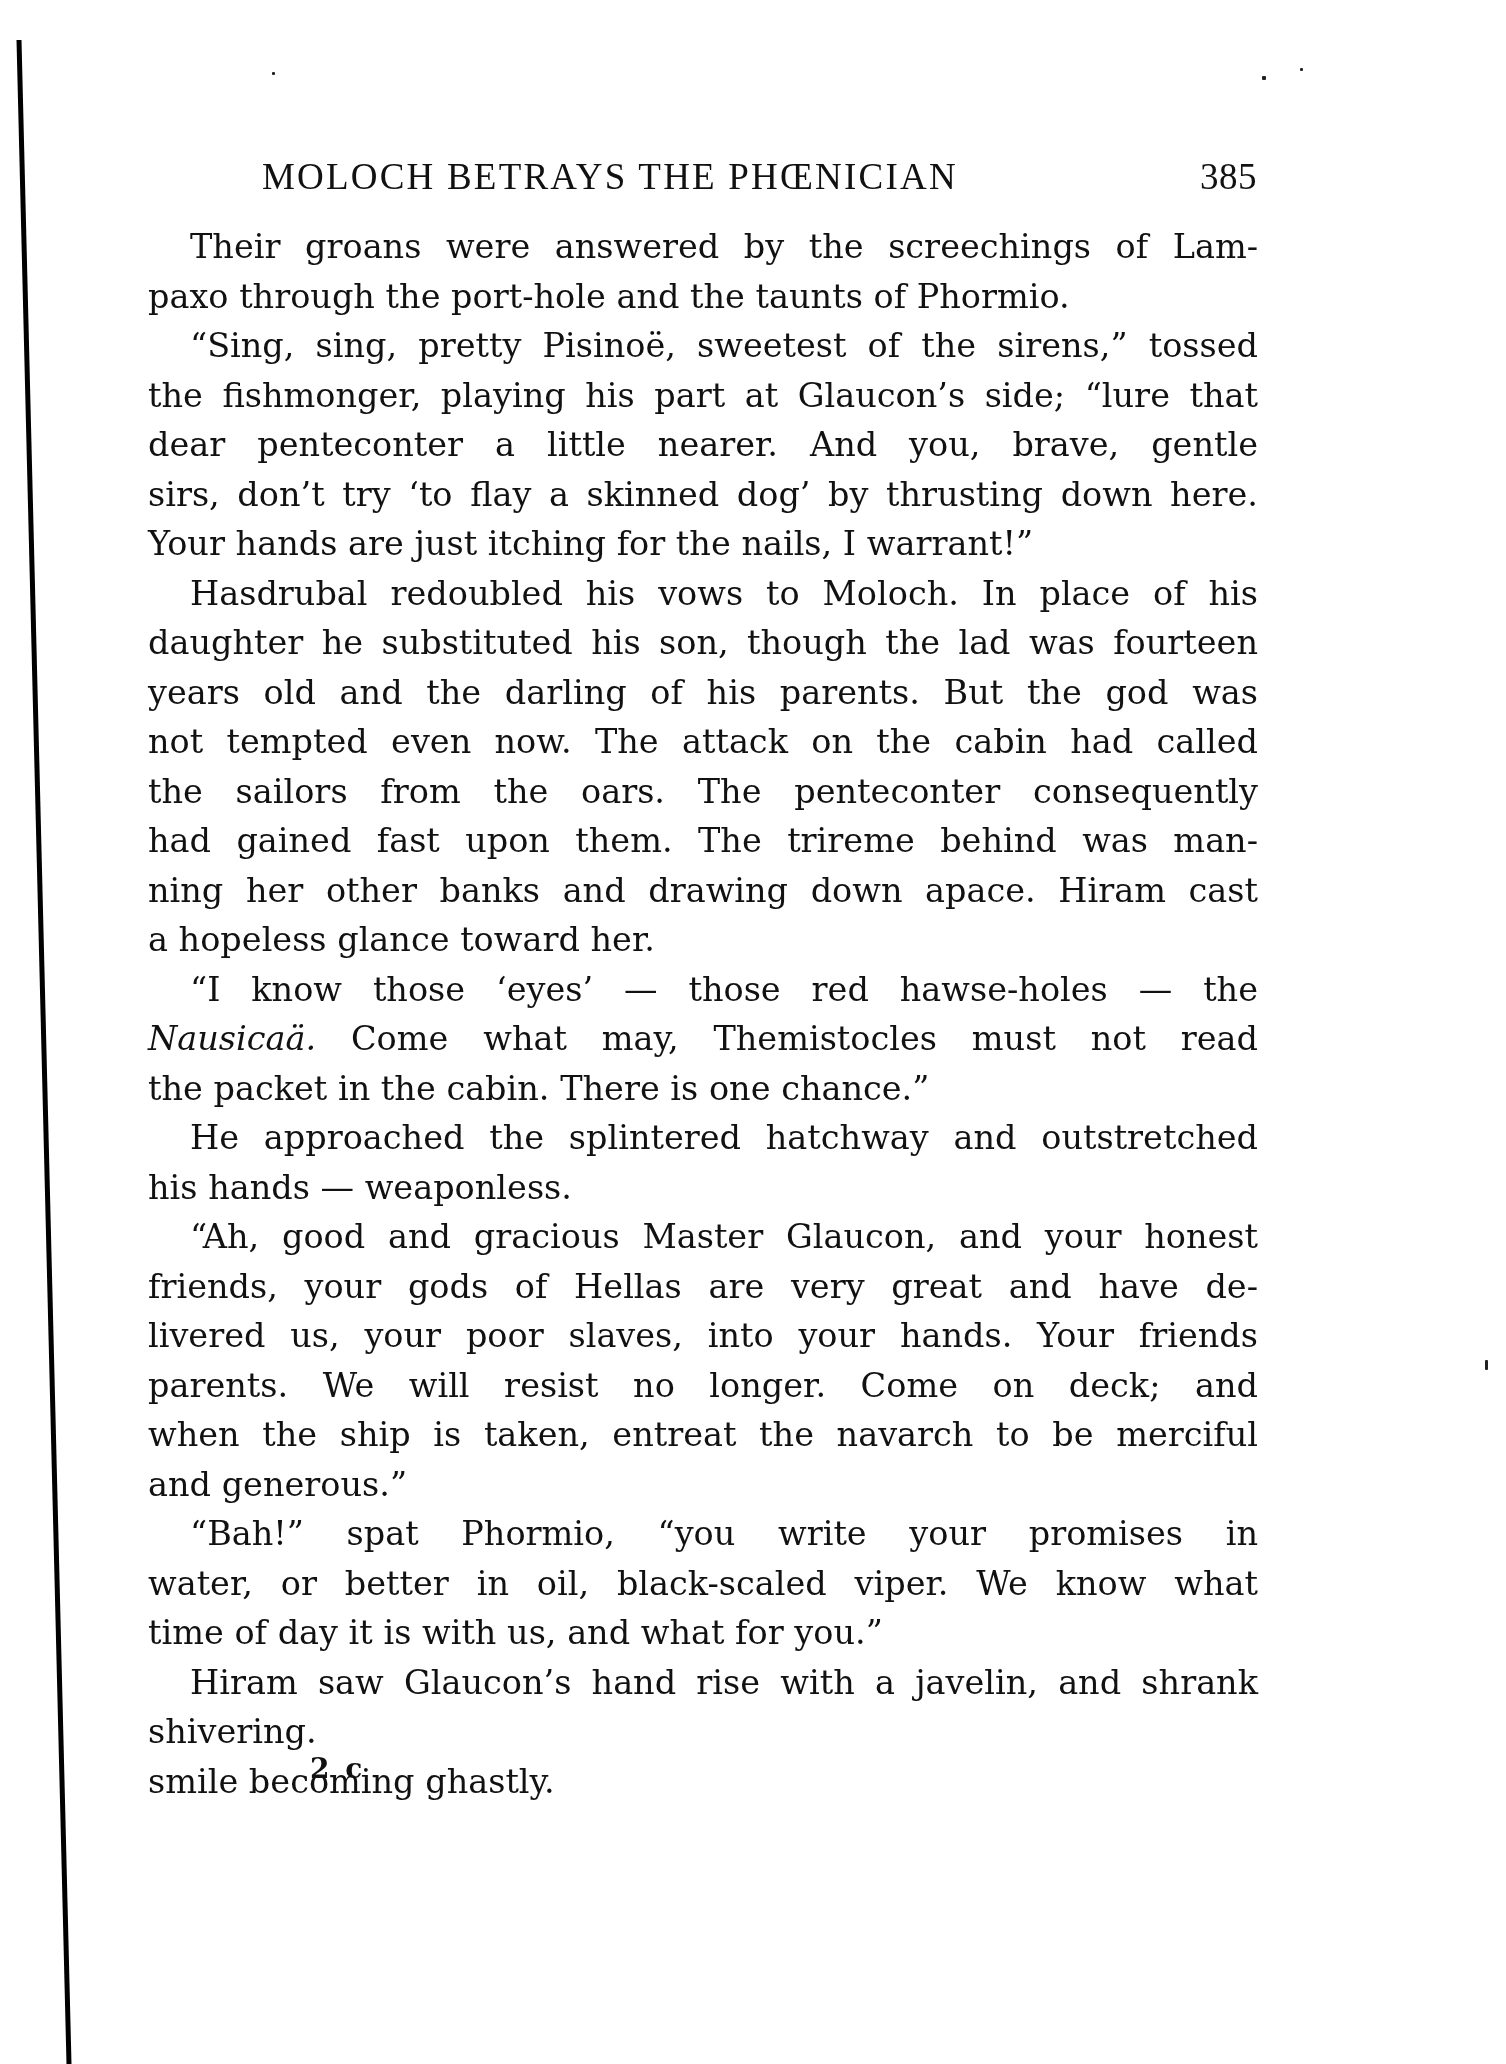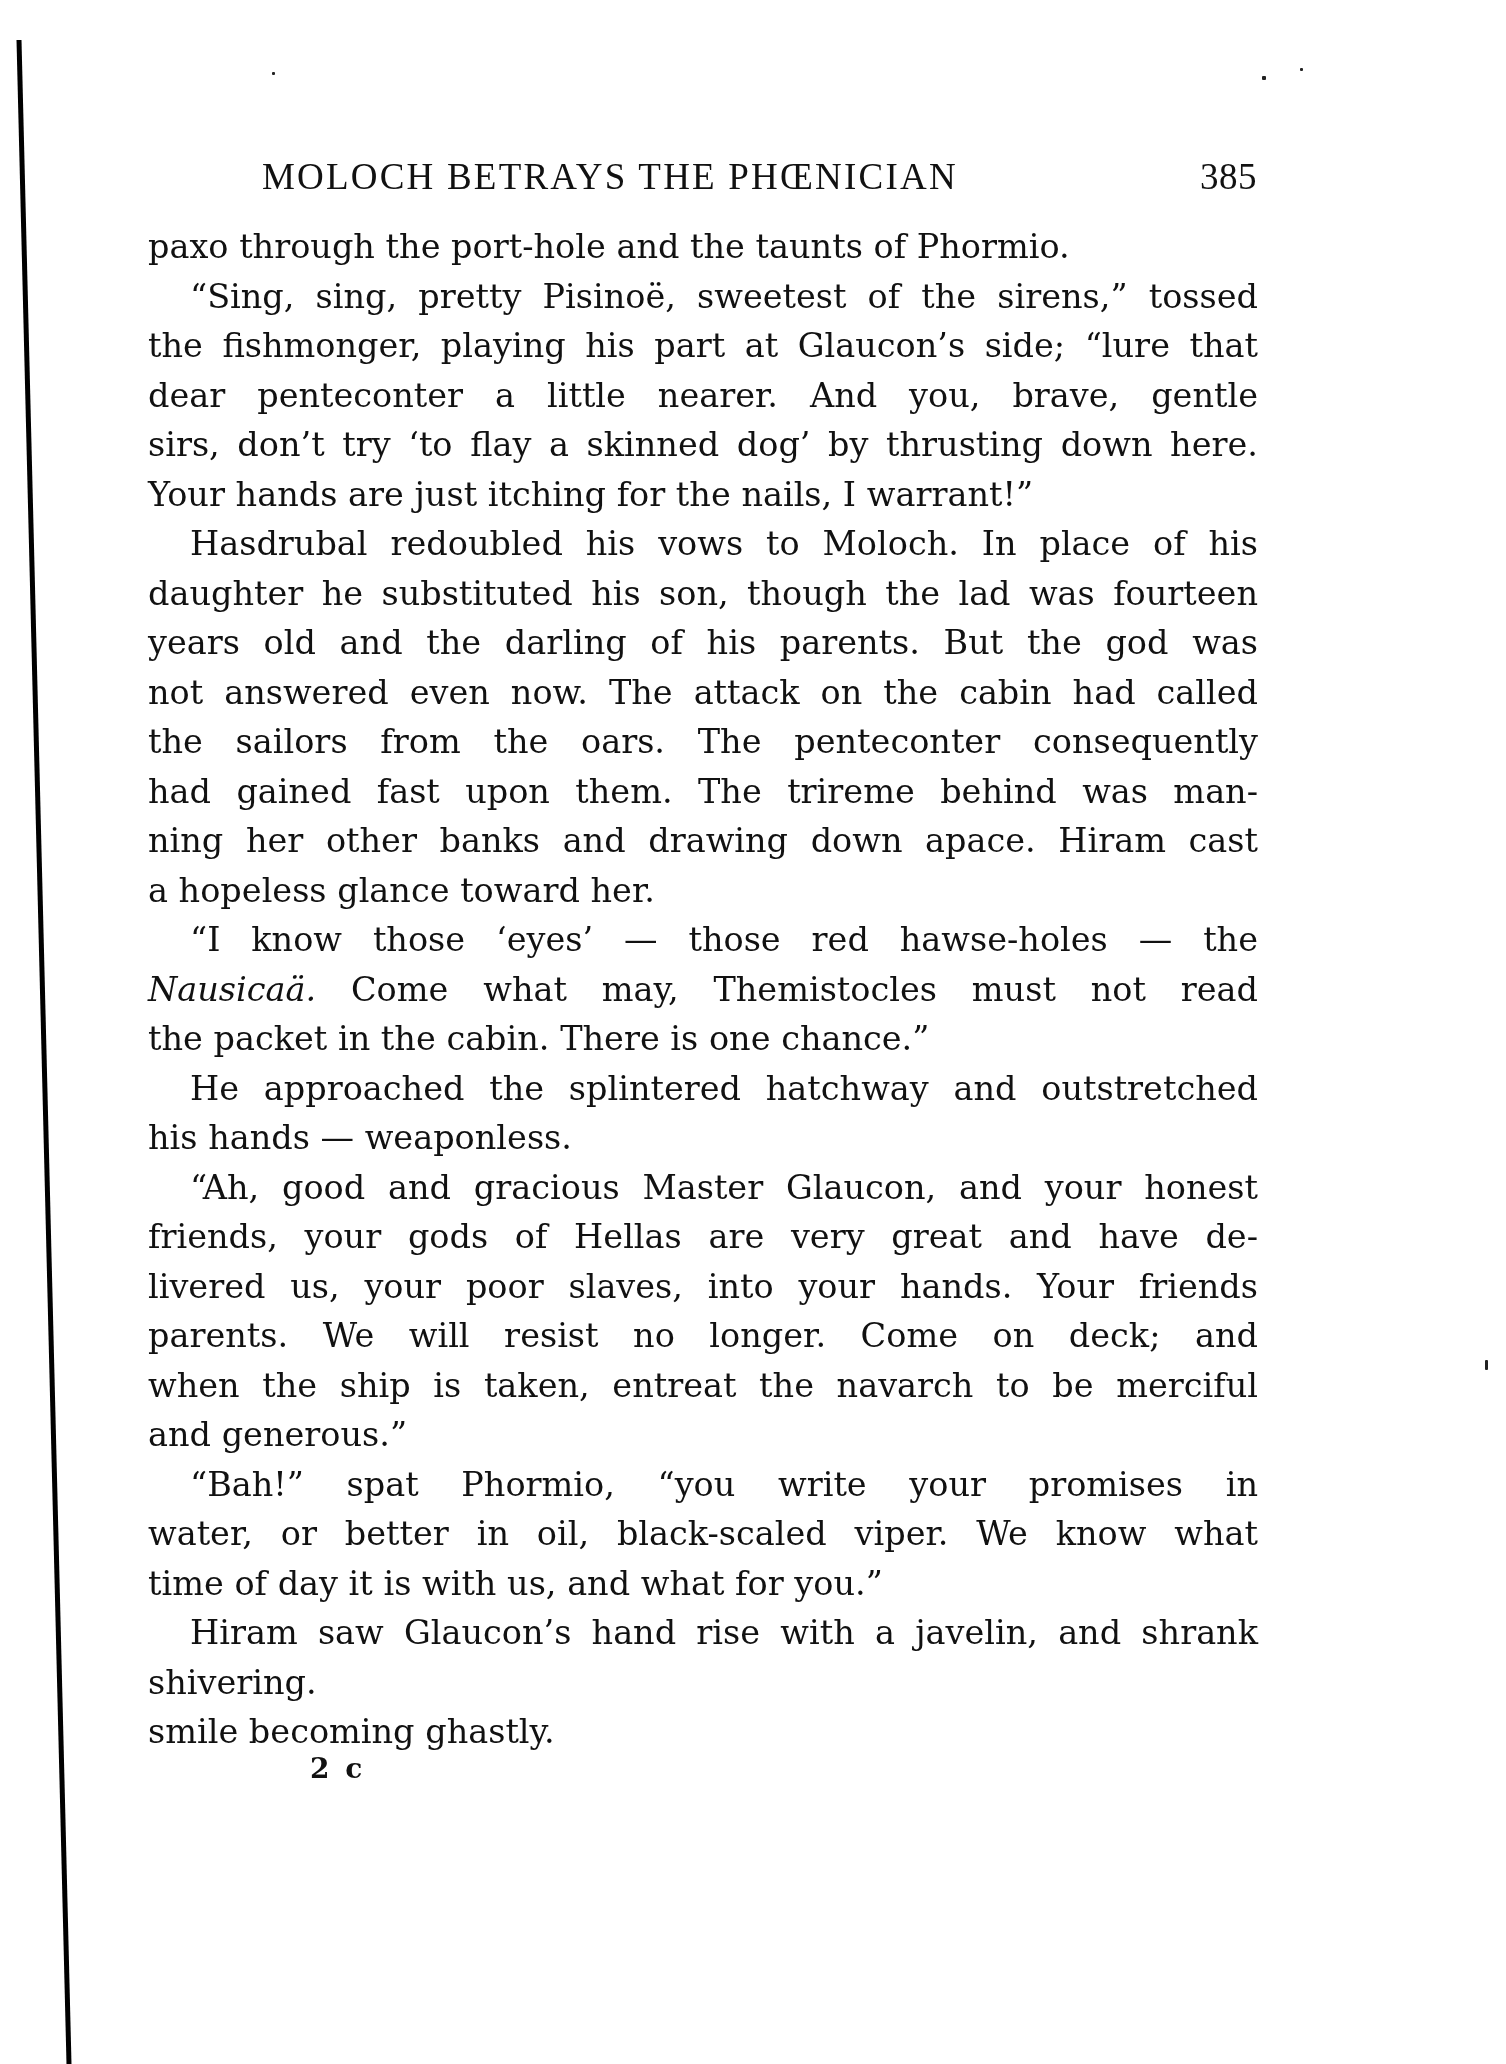--- a/index.html
+++ b/index.html
@@ -89,30 +89,31 @@
   <svg class="border-line" viewBox="0 0 1506 2064">
     <line x1="19" y1="40" x2="69" y2="2064" stroke="#000" stroke-width="5"></line>
   </svg>
 
   <div class="running-head">
     <span class="title">MOLOCH BETRAYS THE PHŒNICIAN</span>
     <span class="folio">385</span>
   </div>
 
   <div class="body-text" id="body-text">
+      <div class="line indent">Their groans were answered by the screechings of Lam-</div>
       <div class="line last">paxo through the port-hole and the taunts of Phormio.</div>
       <div class="line indent">“Sing, sing, pretty Pisinoë, sweetest of the sirens,” tossed</div>
       <div class="line">the fishmonger, playing his part at Glaucon’s side; “lure that</div>
       <div class="line">dear penteconter a little nearer. And you, brave, gentle</div>
       <div class="line">sirs, don’t try ‘to flay a skinned dog’ by thrusting down here.</div>
       <div class="line last">Your hands are just itching for the nails, I warrant!”</div>
       <div class="line indent">Hasdrubal redoubled his vows to Moloch. In place of his</div>
       <div class="line">daughter he substituted his son, though the lad was fourteen</div>
       <div class="line">years old and the darling of his parents. But the god was</div>
-      <div class="line">not answered even now. The attack on the cabin had called</div>
+      <div class="line">not tempted even now. The attack on the cabin had called</div>
       <div class="line">the sailors from the oars. The penteconter consequently</div>
       <div class="line">had gained fast upon them. The trireme behind was man-</div>
       <div class="line">ning her other banks and drawing down apace. Hiram cast</div>
       <div class="line last">a hopeless glance toward her.</div>
       <div class="line indent">“I know those ‘eyes’ — those red hawse-holes — the</div>
       <div class="line" style="text-align-last: justify;"><em>Nausicaä.</em><span> Come what may, Themistocles must not read</span></div>
       <div class="line last">the packet in the cabin. There is one chance.”</div>
       <div class="line indent">He approached the splintered hatchway and outstretched</div>
       <div class="line last">his hands — weaponless.</div>
       <div class="line indent">“Ah, good and gracious Master Glaucon, and your honest</div>

